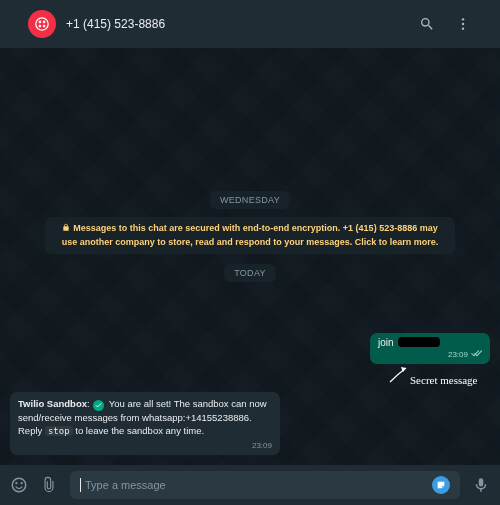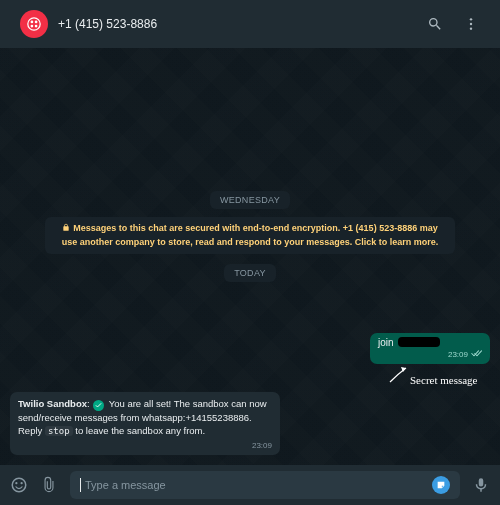--- a/index.html
+++ b/index.html
@@ -5,21 +5,21 @@
   * { box-sizing: border-box; margin: 0; padding: 0; }
   html, body { width: 500px; height: 505px; overflow: hidden; font-family: -apple-system, BlinkMacSystemFont, "Segoe UI", Helvetica, Arial, sans-serif; }
   body { background: #111b21; color: #e9edef; }
 
   
   .header {
     height: 48px;
     background: #202c33;
     display: flex;
     align-items: center;
-    padding: 0 20px;
+    padding: 0 28px;
     gap: 10px;
   }
   .avatar {
     width: 28px; height: 28px;
     border-radius: 50%;
     background: #f22f46;
     display: flex; align-items: center; justify-content: center;
     flex-shrink: 0;
   }
   .avatar svg { width: 18px; height: 18px; }
@@ -243,21 +243,21 @@
       </svg>
     </div>
 
     <div class="row-in">
       <div class="bubble-in">
         <span class="sender">Twilio Sandbox</span><span>:</span>
         <span class="check-badge">
           <svg viewBox="0 0 12 12">
               <path d="M2 6.2l2.3 2.3L10 2.8" stroke="#fff" stroke-width="1.6" fill="none" stroke-linecap="round" stroke-linejoin="round"></path>
             </svg>
-        </span><span> You are all set! The sandbox can now send/receive messages from whatsapp:+14155238886. Reply </span><span class="code">stop</span><span> to leave the sandbox any from.</span>
+        </span><span> You are all set! The sandbox can now send/receive messages from whatsapp:+14155238886. Reply </span><span class="code">stop</span><span> to leave the sandbox any time.</span>
         <div class="meta-in">
           <span>23:09</span>
         </div>
       </div>
     </div>
 
   </div>
 </div>
 
 <div class="composer">

